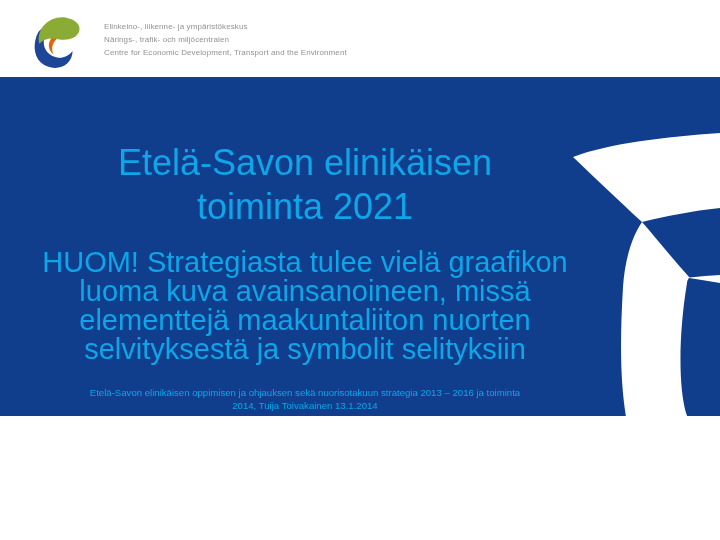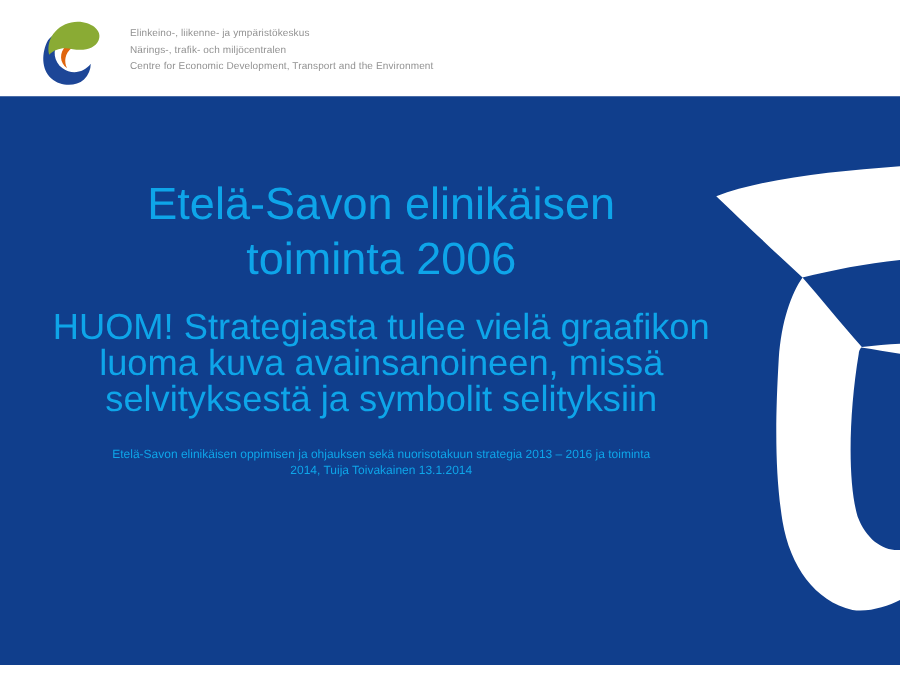--- a/index.html
+++ b/index.html
@@ -1,18 +1,18 @@
 <!DOCTYPE html>
 <html><head>
 <meta charset="utf-8">
 <style>
   html,body{margin:0;padding:0;}
   .slide{
     position:relative;
-    width:720px;height:532px;
+    width:720px;height:416px;
     background:#ffffff;
     overflow:hidden;
     font-family:"Liberation Sans","DejaVu Sans",sans-serif;
   }
   
   .header{
     position:absolute;left:0;top:0;width:720px;height:77px;
     background:#ffffff;
     display:flex;align-items:center;
   }
@@ -97,25 +97,26 @@
                C 117 204, 118 202, 119 201
                C 130 202.5, 140 204.5, 150 206
                L 150 198
                C 140 198.5, 130 199.5, 119.5 200.6
                C 102 181, 86 161, 72 145 Z"></path>
     </svg>
 
     <div class="content">
       <div class="title">
         <div>Etelä-Savon elinikäisen</div>
-        <div>toiminta 2006</div>
+        <div>toiminta 2021</div>
       </div>
       <div class="subtitle">
         <div>HUOM! Strategiasta tulee vielä graafikon</div>
         <div>luoma kuva avainsanoineen, missä</div>
+        <div>elementtejä maakuntaliiton nuorten</div>
         <div>selvityksestä ja symbolit selityksiin</div>
       </div>
       <div class="footer">
         <div>Etelä-Savon elinikäisen oppimisen ja ohjauksen sekä nuorisotakuun strategia 2013 – 2016 ja toiminta</div>
         <div>2014, Tuija Toivakainen 13.1.2014</div>
       </div>
     </div>
 
   </div>
 </div>

